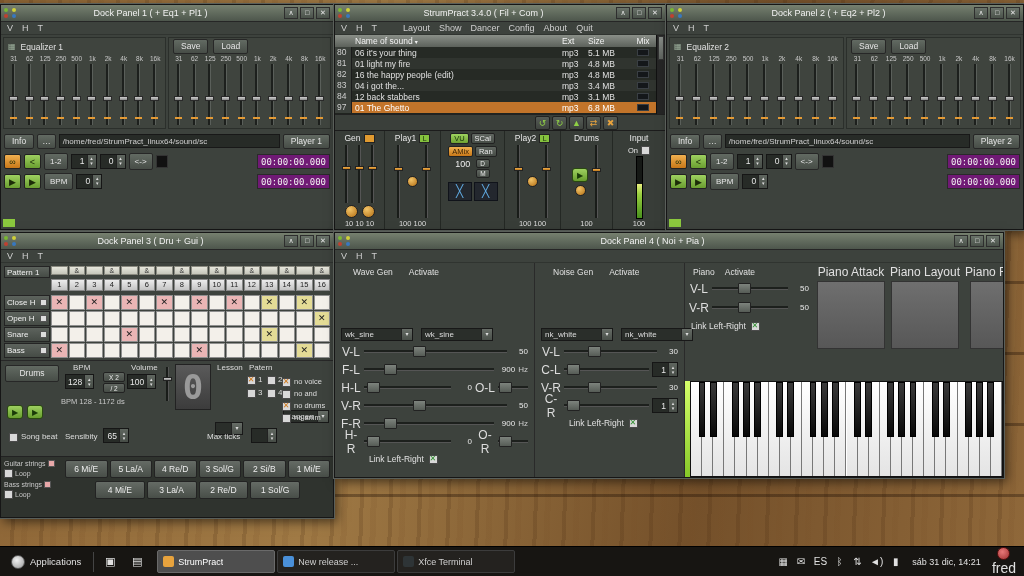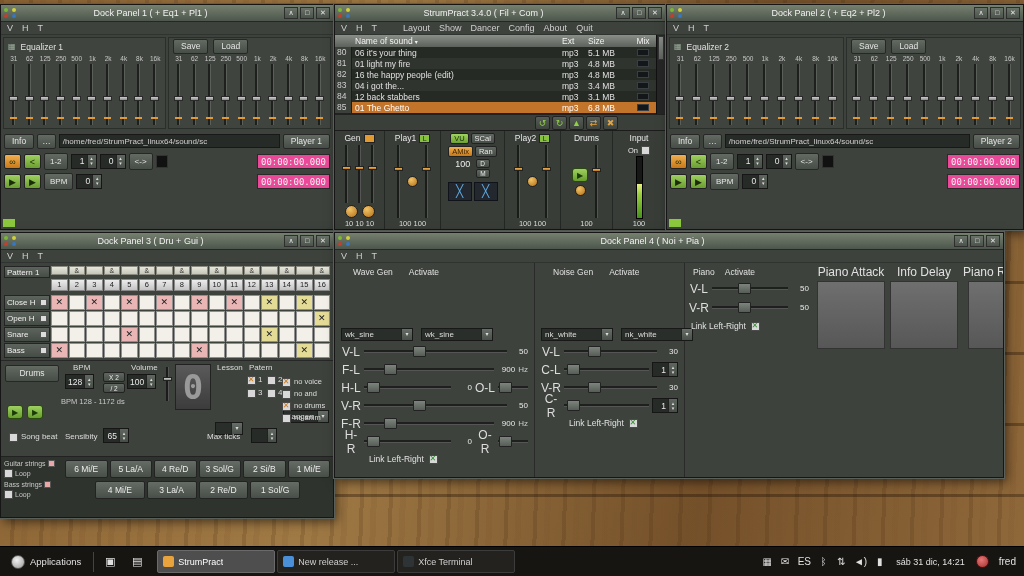--- a/index.html
+++ b/index.html
@@ -40,21 +40,21 @@
 .pathbox{flex:1;background:#272b27;border:1px solid #181818;color:#cfcfcf;font-size:8px;padding:1px 3px;white-space:nowrap;overflow:hidden;height:14px;line-height:11px;}
 .trow{display:flex;gap:3px;padding:1px 3px;align-items:center;height:20px;}
 .icobtn{width:17px;height:15px;border:1px solid #222;border-radius:2px;text-align:center;line-height:14px;font-size:9px;color:#1c2c08;flex:0 0 17px;}
 .icobtn.orange{background:linear-gradient(#f0b050,#c87818);}
 .icobtn.green{background:linear-gradient(#9ed060,#6a9e30);}
 .spin{display:inline-flex;background:#272b27;border:1px solid #161616;height:15px;align-items:center;}
 .spin-v{min-width:15px;padding:0 2px;font-size:8.5px;color:#e8e8e8;text-align:right;}
 .spin-a{display:inline-flex;flex-direction:column;width:9px;background:linear-gradient(#5f665f,#474d47);border-left:1px solid #222;height:100%;justify-content:center;}
 .spin-a i{font-size:5px;line-height:5px;color:#ddd;text-align:center;}
 .ledbox{width:12px;height:13px;background:#111;border:1px solid #333;}
-.time{background:#ec4899;color:#f0f0f0;font-family:"DejaVu Sans Mono","Liberation Mono",monospace;font-size:9px;padding:1px 3px;border:1px solid #2a2a2a;height:15px;line-height:12px;margin-left:auto;}
+.time{background:#701a75;color:#f0f0f0;font-family:"DejaVu Sans Mono","Liberation Mono",monospace;font-size:9px;padding:1px 3px;border:1px solid #2a2a2a;height:15px;line-height:12px;margin-left:auto;}
 .bstrip{flex:1;position:relative;}
 .bgreen{position:absolute;left:2px;bottom:2px;width:12px;height:8px;background:#8bc83e;}
 
 .tblarea{display:flex;height:79px;}
 .tbl{flex:1;display:flex;flex-direction:column;background:#20241f;overflow:hidden;}
 .thead{display:flex;height:12px;background:linear-gradient(#8a8f88,#5c615b);color:#f2f2f2;font-size:8.5px;align-items:center;}
 .trowl{display:flex;height:11px;align-items:center;color:#e0e0e0;font-size:8.5px;background:#262a25;}
 .trowl.alt{background:#30342f;}
 .trowl.sel{background:#c2742a;color:#fff;}
 .c-num{width:17px;background:#3b403b;color:#cfcfcf;padding-left:2px;border-right:1px solid #1c1c1c;height:100%;line-height:11px;flex:0 0 17px;}
@@ -133,21 +133,21 @@
 .combos .combo{width:72px;}
 .hrow{display:flex;align-items:center;gap:3px;height:15px;}
 .hlab{width:20px;flex:0 0 20px;font-size:12px;color:#ddd;text-align:center;}
 .hsl{position:relative;flex:1;height:13px;min-width:26px;}
 .hsl.shortw{flex:0 0 30px;}
 .htrack{position:absolute;left:0;right:0;top:5px;height:3px;background:#1d201d;border-bottom:1px solid #555;}
 .hhandle{position:absolute;top:1px;width:13px;height:11px;background:linear-gradient(#7d837d,#565c56);border:1px solid #222;border-radius:1px;}
 .hval{min-width:18px;font-size:8px;color:#e8e8e8;text-align:right;}
 .hunit{font-size:8px;color:#ccc;}
 .linkrow{display:flex;align-items:center;gap:5px;font-size:8.5px;color:#e0e0e0;padding-left:28px;margin-top:2px;}
-.pianocol{flex:1;display:flex;overflow:hidden;}
+.pianocol{flex:1;display:flex;flex-direction:column;overflow:hidden;}
 .ptop{display:flex;flex:1;}
 .pleft{width:128px;flex:0 0 128px;padding:4px;display:flex;flex-direction:column;gap:4px;}
 .pright{flex:1;display:flex;gap:5px;padding:2px 4px;justify-content:flex-start;}
 .padwrap{display:flex;flex-direction:column;gap:2px;align-items:center;}
 .padlbl{font-size:12px;color:#e0e0e0;white-space:nowrap;}
 .pad{width:68px;height:68px;background:linear-gradient(#6f6f6f,#575757);border:1px solid #333;}
 .kbwrap{height:96px;flex:0 0 96px;display:flex;}
 .kbstrip{width:5px;flex:0 0 5px;background:linear-gradient(#d6ff6a,#86c828);}
 .piano{position:relative;flex:1;background:#fff;border:1px solid #111;}
 .wkey{position:absolute;top:0;bottom:0;background:linear-gradient(#ffffff,#e4e4e4);border-right:1px solid #777;}
@@ -159,21 +159,21 @@
 .tbsep{width:1px;height:20px;background:#444;display:inline-block;}
 .tb-launch{width:22px;height:22px;text-align:center;line-height:21px;font-size:11px;display:inline-block;}
 .tb-wins{display:flex;gap:2px;margin-left:4px;}
 .tb-win{width:118px;height:23px;display:flex;align-items:center;gap:4px;padding:0 5px;background:rgba(255,255,255,.06);border:1px solid #3c3c3c;border-radius:2px;font-size:9px;color:#cfcfcf;overflow:hidden;}
 .tb-win.act{background:#4e4e4e;border-color:#6a6a6a;color:#fff;}
 .tb-ico{width:11px;height:11px;border-radius:2px;flex:0 0 11px;display:inline-block;}
 .tb-lbl{white-space:nowrap;overflow:hidden;}
 .tb-tray{display:flex;align-items:center;gap:7px;font-size:10px;margin-left:auto;}
 .tray-ico{min-width:11px;text-align:center;font-size:10px;}
 .tb-clock{font-size:9px;margin:0 6px;white-space:nowrap;}
-.tb-user{display:flex;align-items:center;gap:10px;font-size:10px;margin-right:4px;}
+.tb-user{display:flex;align-items:center;gap:0;font-size:14px;margin-right:4px;flex-direction:column;}
 .user-icon{width:13px;height:13px;border-radius:50%;background:radial-gradient(circle at 40% 35%,#e87878,#a03030);border:1px solid #5a1010;display:inline-block;}
 </style>
 </head>
 <body>
 
 <div id="desktop">
     <div class="window" style="left: 0px; top: 4px; width: 334px; height: 226px;">
       <div class="titlebar">
         <span class="dots">
           <i style="left: 0px; top: 0px; background: rgb(121, 184, 50);"></i>
@@ -455,21 +455,21 @@
           <div class="trowl">
             <span class="c-num">84</span>
             <span class="c-name">12 back stabbers</span>
             <span class="c-ext">mp3</span>
             <span class="c-size">3.1 MB</span>
             <span class="c-mix">
               <i class="mixcell"></i>
             </span>
           </div>
           <div class="trowl alt sel">
-            <span class="c-num">85</span>
+            <span class="c-num">97</span>
             <span class="c-name">01 The Ghetto</span>
             <span class="c-ext">mp3</span>
             <span class="c-size">6.8 MB</span>
             <span class="c-mix">
               <i class="mixcell"></i>
             </span>
           </div>
         </div>
         <div class="scroll">
           <i class="thumb"></i>
@@ -1255,21 +1255,21 @@
                 <span>Link Left-Right</span>
                 <i class="chk g on"></i>
               </div>
             </div>
             <div class="pright">
               <div class="padwrap">
                 <span class="padlbl">Piano Attack</span>
                 <div class="pad"></div>
               </div>
               <div class="padwrap">
-                <span class="padlbl">Info Delay</span>
+                <span class="padlbl">Piano Layout</span>
                 <div class="pad"></div>
               </div>
               <div class="padwrap">
                 <span class="padlbl">Piano Release</span>
                 <div class="pad"></div>
               </div>
             </div>
           </div>
           <div class="kbwrap">
             <i class="kbstrip"></i>

